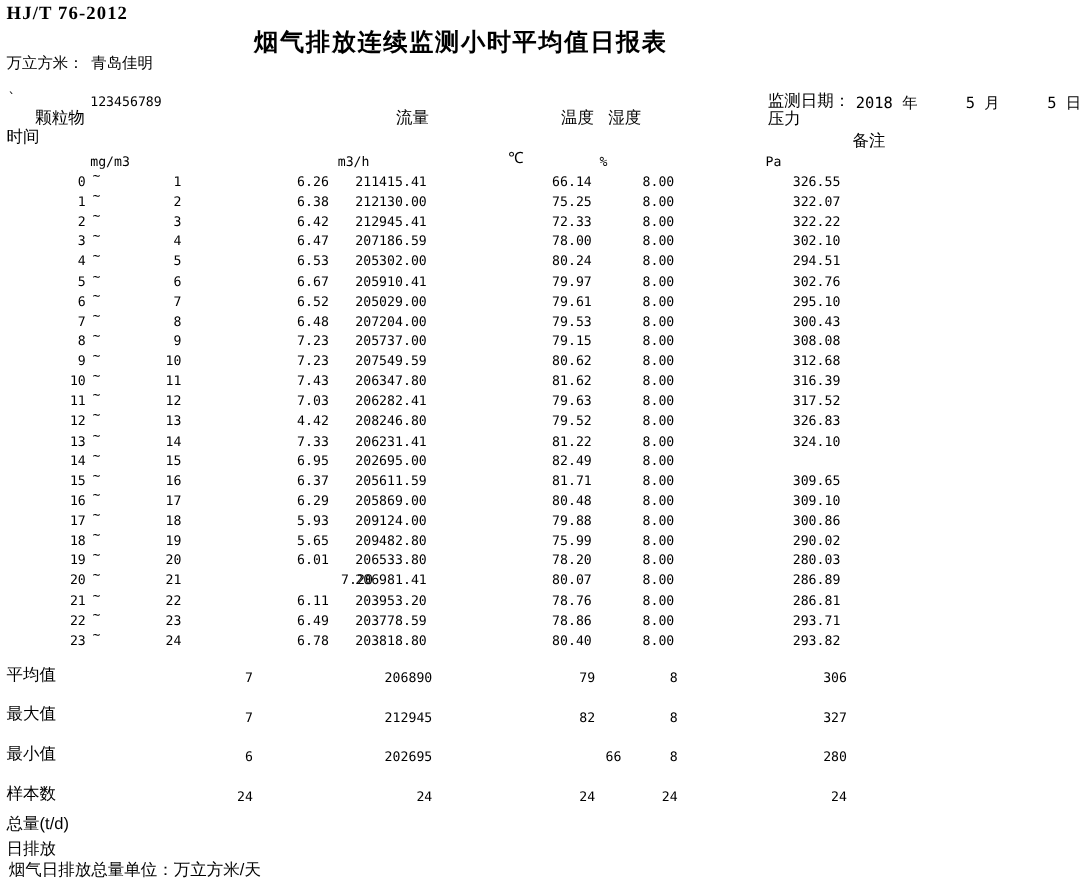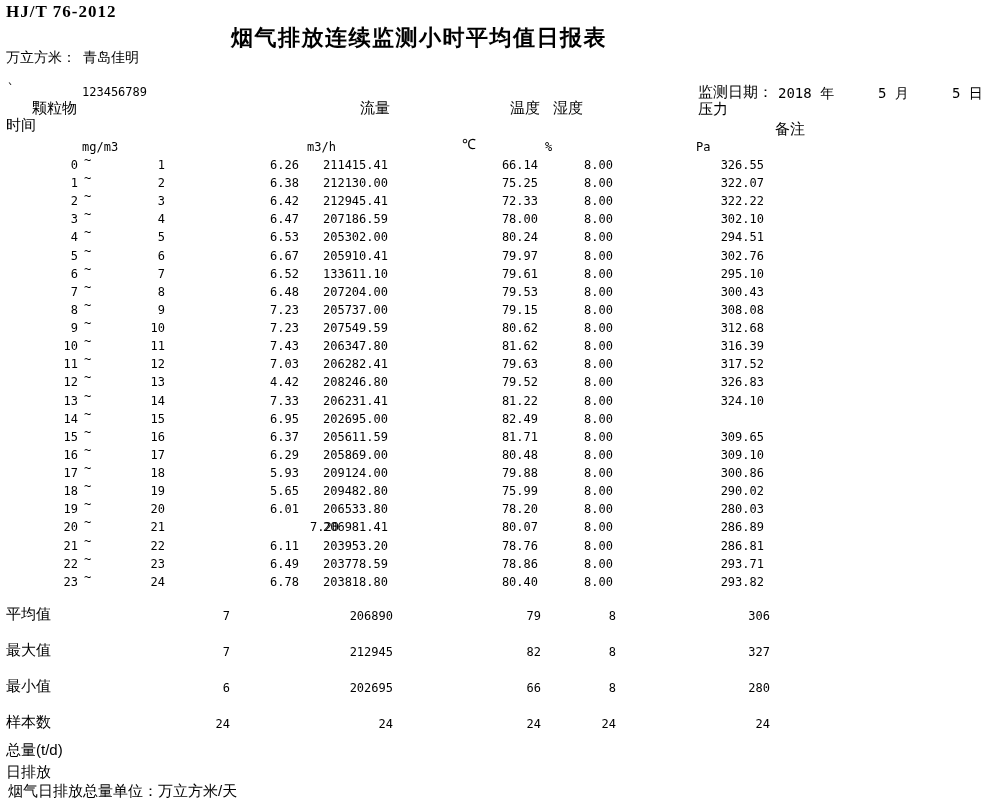--- a/index.html
+++ b/index.html
@@ -120,21 +120,21 @@
         <span class="cell" style="width: 388px;">205910.41</span>
         <span class="cell" style="width: 538px;">79.97</span>
         <span class="cell" style="width: 613px;">8.00</span>
         <span class="cell" style="width: 764px;">302.76</span>
       </div>
       <div class="row" style="top: 265px;">
         <span class="cell" style="width: 78px;">6</span>
         <span class="tilde">~</span>
         <span class="cell" style="width: 165px;">7</span>
         <span class="cell" style="width: 299px;">6.52</span>
-        <span class="cell" style="width: 388px;">133611.10</span>
+        <span class="cell" style="width: 388px;">205029.00</span>
         <span class="cell" style="width: 538px;">79.61</span>
         <span class="cell" style="width: 613px;">8.00</span>
         <span class="cell" style="width: 764px;">295.10</span>
       </div>
       <div class="row" style="top: 283px;">
         <span class="cell" style="width: 78px;">7</span>
         <span class="tilde">~</span>
         <span class="cell" style="width: 165px;">8</span>
         <span class="cell" style="width: 299px;">6.48</span>
         <span class="cell" style="width: 388px;">207204.00</span>
@@ -314,21 +314,21 @@
         <span class="cell" style="width: 230px; top: 2px;">7</span>
         <span class="cell" style="width: 393px; top: 2px;">212945</span>
         <span class="cell" style="width: 541px; top: 2px;">82</span>
         <span class="cell" style="width: 616px; top: 2px;">8</span>
         <span class="cell" style="width: 770px; top: 2px;">327</span>
       </div>
       <div class="row" style="top: 678px;">
         <span class="slabel">最小值</span>
         <span class="cell" style="width: 230px; top: 2px;">6</span>
         <span class="cell" style="width: 393px; top: 2px;">202695</span>
-        <span class="cell" style="width: 541px; top: 2px;">66</span>
+        <span class="cell" style="width: 541px; top: 2px; padding-left: 24px;">66</span>
         <span class="cell" style="width: 616px; top: 2px;">8</span>
         <span class="cell" style="width: 770px; top: 2px;">280</span>
       </div>
       <div class="row" style="top: 714px;">
         <span class="slabel">样本数</span>
         <span class="cell" style="width: 230px; top: 2px;">24</span>
         <span class="cell" style="width: 393px; top: 2px;">24</span>
         <span class="cell" style="width: 541px; top: 2px;">24</span>
         <span class="cell" style="width: 616px; top: 2px;">24</span>
         <span class="cell" style="width: 770px; top: 2px;">24</span>

